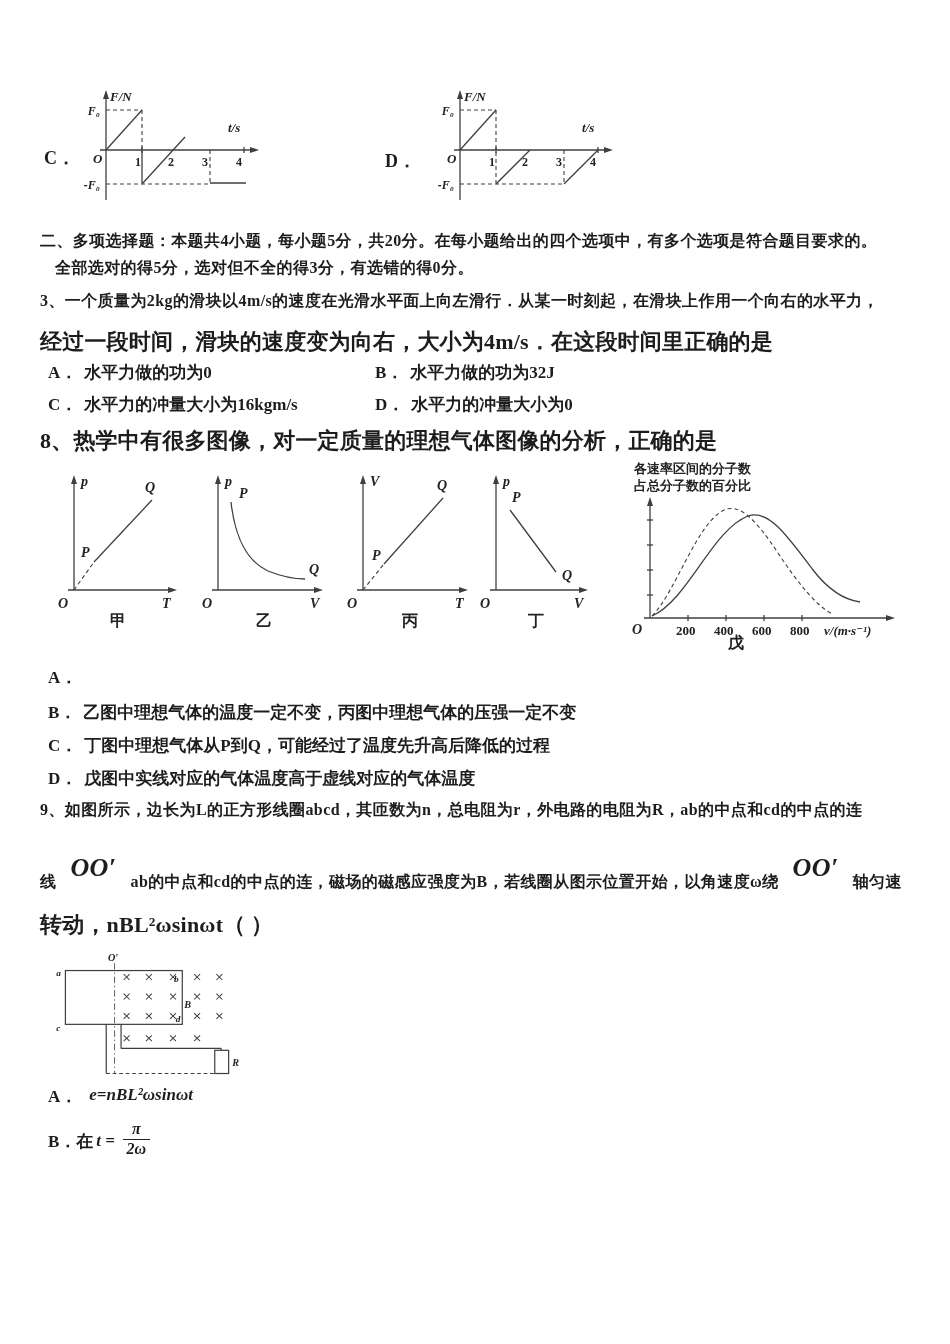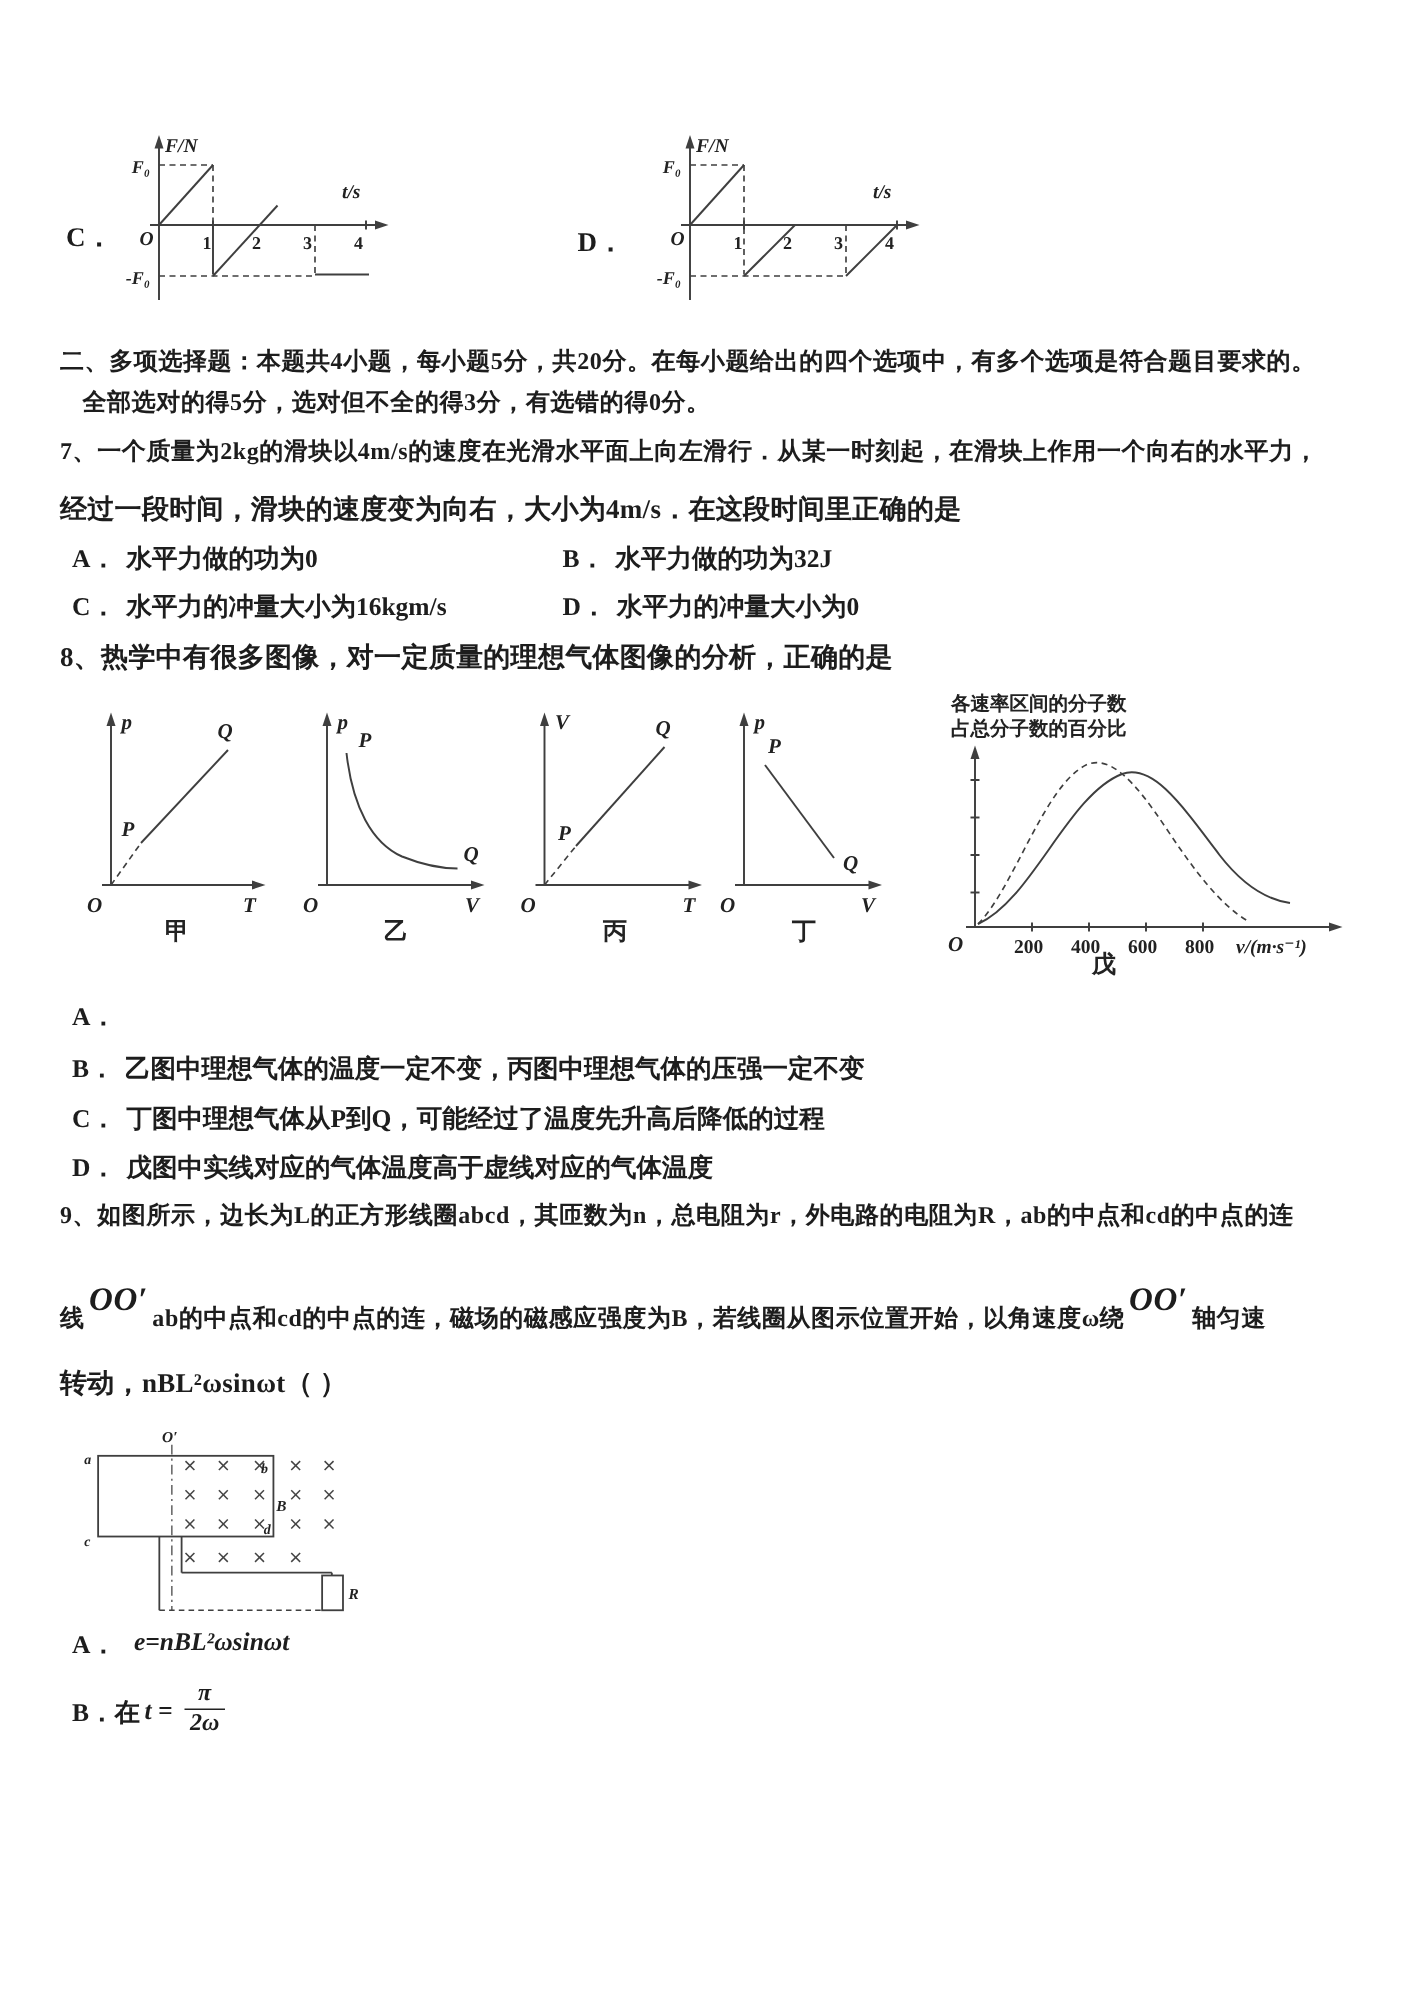--- a/index.html
+++ b/index.html
@@ -6,31 +6,31 @@
   html, body { width: 950px; height: 1344px; }
   body {
     position: relative;
     background: #ffffff;
     color: #1d1d1d;
     font-family: "Liberation Serif", "DejaVu Serif", serif;
     font-weight: 600;
     overflow: hidden;
   }
   .abs { position: absolute; }
-  .t  { font-size: 18px; letter-spacing: 0.2px; white-space: nowrap; }
+  .t  { font-size: 22px; letter-spacing: 0.2px; white-space: nowrap; }
   .long { font-size: 16px; letter-spacing: 0.4px; }
   .opt { display: flex; white-space: nowrap; font-size: 17px; }
   .opt .lbl { font-weight: 700; margin-right: 7px; }
   .big-label { font-size: 18px; font-weight: 700; }
   .it { font-style: italic; }
   .bold { font-weight: 700; }
   .oo {
-    font-size: 22px; font-style: italic; font-weight: 600;
+    font-size: 26px; font-style: italic; font-weight: 600;
     display: inline-block; transform: translateY(-11px);
-    line-height: 1; margin: 0 3px;
+    line-height: 1; margin: 0 14px;
   }
   .optb { display: flex; align-items: center; white-space: nowrap; font-size: 17px; }
   .frac {
     display: inline-flex; flex-direction: column; align-items: center;
     font-style: italic; line-height: 1.15; font-size: 16px;
     margin: 0 5px; transform: translateY(-2px);
   }
   .frac .num { padding: 0 9px 1px; border-bottom: 1.6px solid #222; }
   svg { overflow: visible; }
   svg text {
@@ -104,21 +104,21 @@
     <text x="29" y="77" font-size="13" class="it">O</text>
     <text x="71" y="80" font-size="12">1</text>
     <text x="104" y="80" font-size="12">2</text>
     <text x="138" y="80" font-size="12">3</text>
     <text x="172" y="80" font-size="12">4</text>
   </svg>
 
   <div class="abs t long" style="left:40px; top:231px">二、多项选择题：本题共4小题，每小题5分，共20分。在每小题给出的四个选项中，有多个选项是符合题目要求的。</div>
   <div class="abs t long" style="left:55px; top:258px">全部选对的得5分，选对但不全的得3分，有选错的得0分。</div>
 
-  <div class="abs t long" style="left:40px; top:291px">7、一个质量为2kg的滑块以4m/s的速度在光滑水平面上向左滑行．从某一时刻起，在滑块上作用一个向右的水平力，</div>
+  <div class="abs t long" style="left:40px; top:291px">3、一个质量为2kg的滑块以4m/s的速度在光滑水平面上向左滑行．从某一时刻起，在滑块上作用一个向右的水平力，</div>
   <div class="abs t" style="left:40px; top:327px">经过一段时间，滑块的速度变为向右，大小为4m/s．在这段时间里正确的是</div>
 
   <div class="abs opt" style="left:48px; top:361px">
     <span class="lbl">A．</span>
     <span>水平力做的功为0</span>
   </div>
   <div class="abs opt" style="left:375px; top:361px">
     <span class="lbl">B．</span>
     <span>水平力做的功为32J</span>
   </div>

